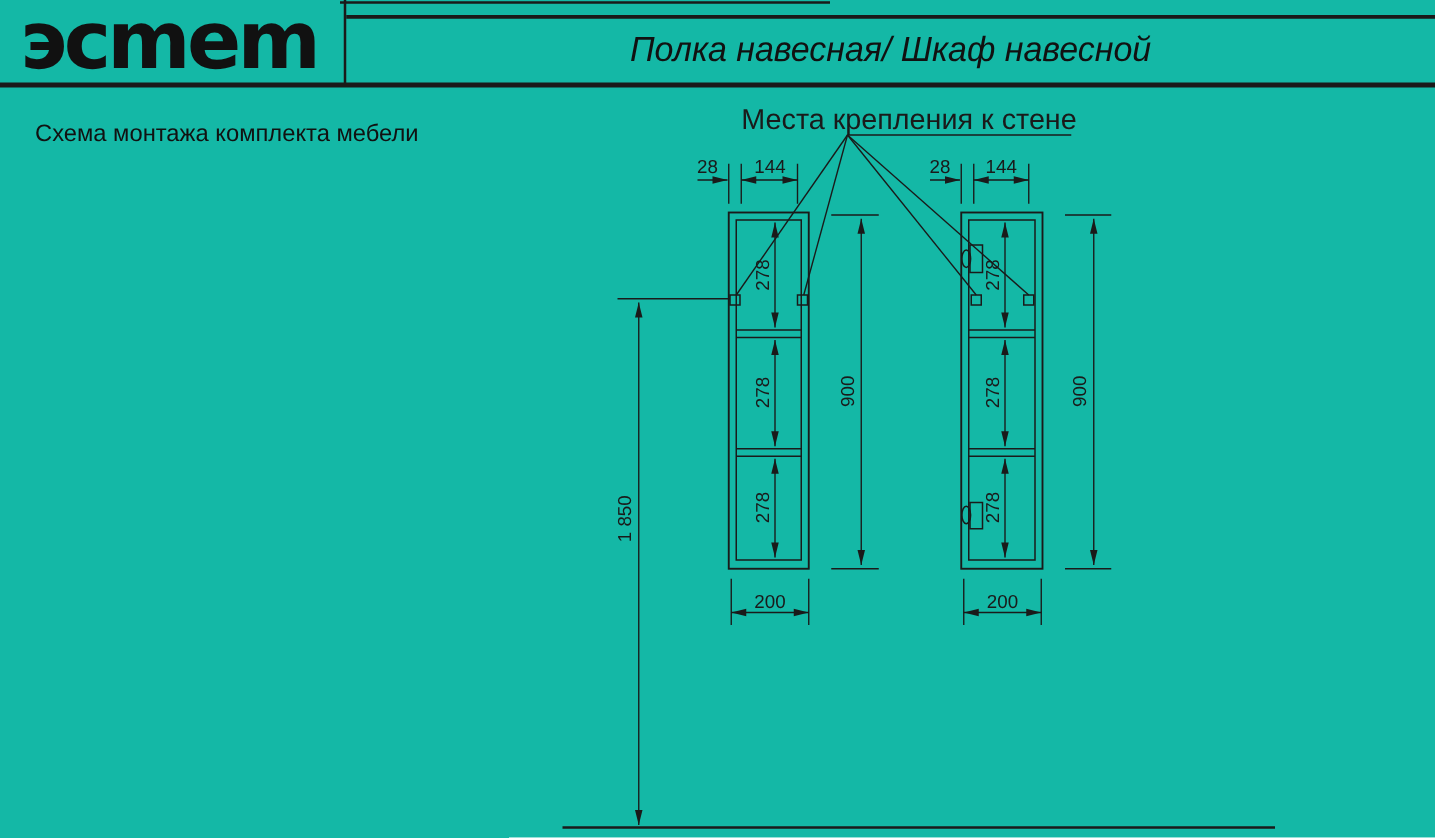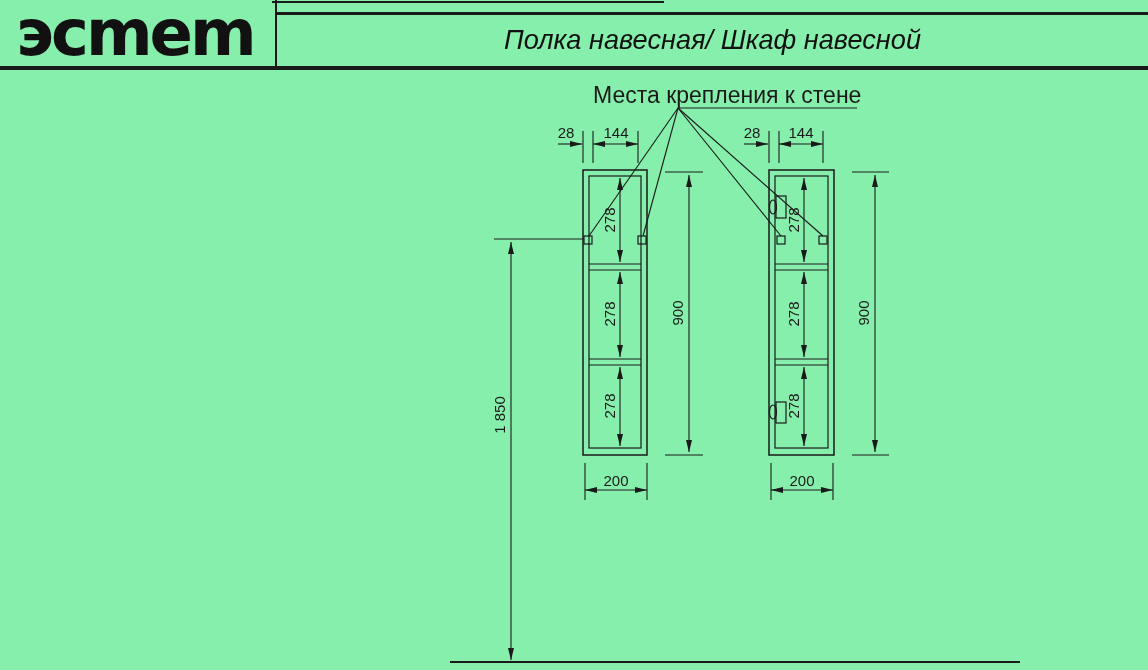--- a/index.html
+++ b/index.html
@@ -1,17 +1,17 @@
 <!DOCTYPE html>
 <html><head>
 <meta charset="utf-8">
 <style>
   html,body{margin:0;padding:0;background:#ffffff;}
   .sheet{
-    position:relative;width:1148px;height:670px;background:#86efac;overflow:hidden;
+    position:relative;width:1148px;height:670px;background:#14b8a6;overflow:hidden;
     font-family:"Liberation Sans", sans-serif;color:#1a1a1a;
   }
   .hline,.vline{position:absolute;background:#1a1a1a;}
   .logo{
     position:absolute;left:16px;top:0;height:68px;line-height:66px;
     font-family:"DejaVu Sans", sans-serif;font-weight:bold;font-size:64px;
     letter-spacing:-3px;color:#111;white-space:nowrap;
   }
   .doc-title{
     position:absolute;left:277px;top:13px;width:871px;height:53px;
@@ -33,20 +33,21 @@
 <div class="sheet">
 
   <div class="hline" style="left:272px;top:1px;width:392px;height:2px;"></div>
   <div class="vline" style="left:275px;top:0;width:2px;height:68px;"></div>
   <div class="hline" style="left:277px;top:12px;width:871px;height:3px;"></div>
   <div class="hline" style="left:0;top:66px;width:1148px;height:4px;"></div>
   <div class="logo">эсmem</div>
   <div class="doc-title">Полка навесная/ Шкаф навесной</div>
 
   <div class="desc">
+    <div>Схема монтажа комплекта мебели</div>
   </div>
 
   <svg width="1148" height="602" viewBox="0 0 1148 602">
     <defs>
       <marker id="ah" markerWidth="14" markerHeight="8" refX="13" refY="4" orient="auto-start-reverse" markerUnits="userSpaceOnUse">
         <path d="M1,1 L13,4 L1,7 Z" fill="#1a1a1a"></path>
       </marker>
     </defs>
 
     <g stroke="#1a1a1a" stroke-width="1.1">

